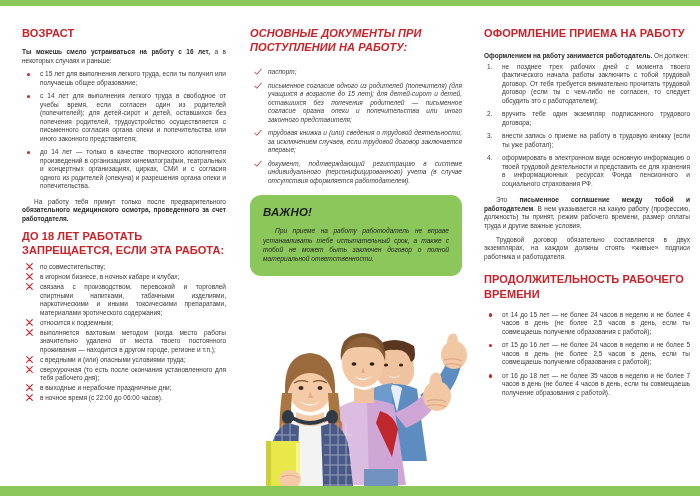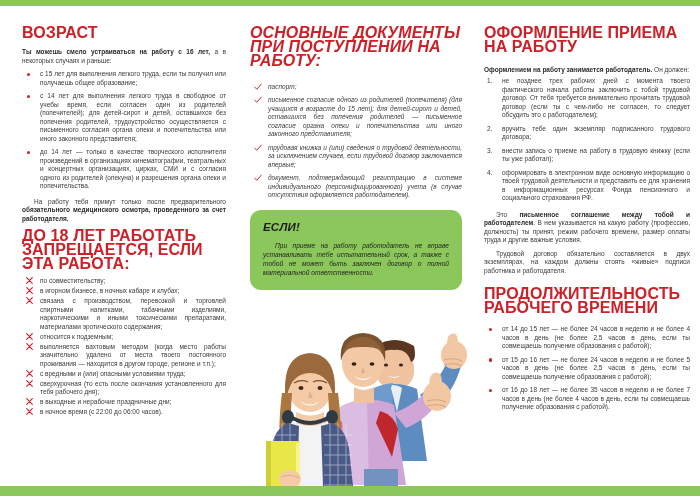--- a/index.html
+++ b/index.html
@@ -40,21 +40,21 @@
   .col {
     box-sizing: border-box;
     position: relative;
   }
   .col-1 { width: 242px; padding: 20px 16px 0 22px; }
   .col-2 { width: 232px; padding: 20px 12px 0 8px; font-style: italic; }
   .col-3 { width: 226px; padding: 20px 10px 0 10px; }
 
   h2.heading {
     color: #CC2128;
-    font-size: 16px;
+    font-size: 11px;
     font-weight: bold;
     line-height: 14.2px;
     margin: 0 0 8px 0;
     letter-spacing: 0.1px;
     text-transform: uppercase;
   }
   h2.heading.tight { margin-bottom: 6px; }
 
   p.lead {
     font-size: 6.5px;
@@ -235,21 +235,21 @@
               </svg>
             </span><span>трудовая книжка и (или) сведения о трудовой деятельности, за исключением случаев, если трудовой договор заключается впервые;</span></li>
         <li><span class="mk check">
               <svg width="8" height="8" viewBox="0 0 12 12">
                 <path d="M1 6 L4.2 9.4 L11 1.6" stroke="#CC2128" stroke-width="1.4" fill="none" stroke-linecap="round" stroke-linejoin="round"></path>
               </svg>
             </span><span>документ, подтверждающий регистрацию в системе индивидуального (персонифицированного) учета (в случае отсутствия оформляется работодателем).</span></li>
       </ul>
 
       <div class="important">
-        <h3>ЕСЛИ!</h3>
+        <h3>ВАЖНО!</h3>
         <p>При приеме на работу работодатель не вправе устанавливать тебе испытательный срок, а также с тобой не может быть заключен договор о полной материальной ответственности.</p>
       </div>
 
       <div class="photo">
         <svg width="228" height="175" viewBox="0 0 228 175" role="img">
           <rect x="0" y="0" width="228" height="175" fill="#ffffff"></rect>
           <g>
 
             <ellipse cx="150" cy="54" rx="19" ry="21" fill="#6b4328"></ellipse>
             <path d="M132 56 q2 -22 19 -22 q17 0 19 22 q2 20 -19 22 q-21 -2 -19 -22Z" fill="#f0c3a0"></path>

